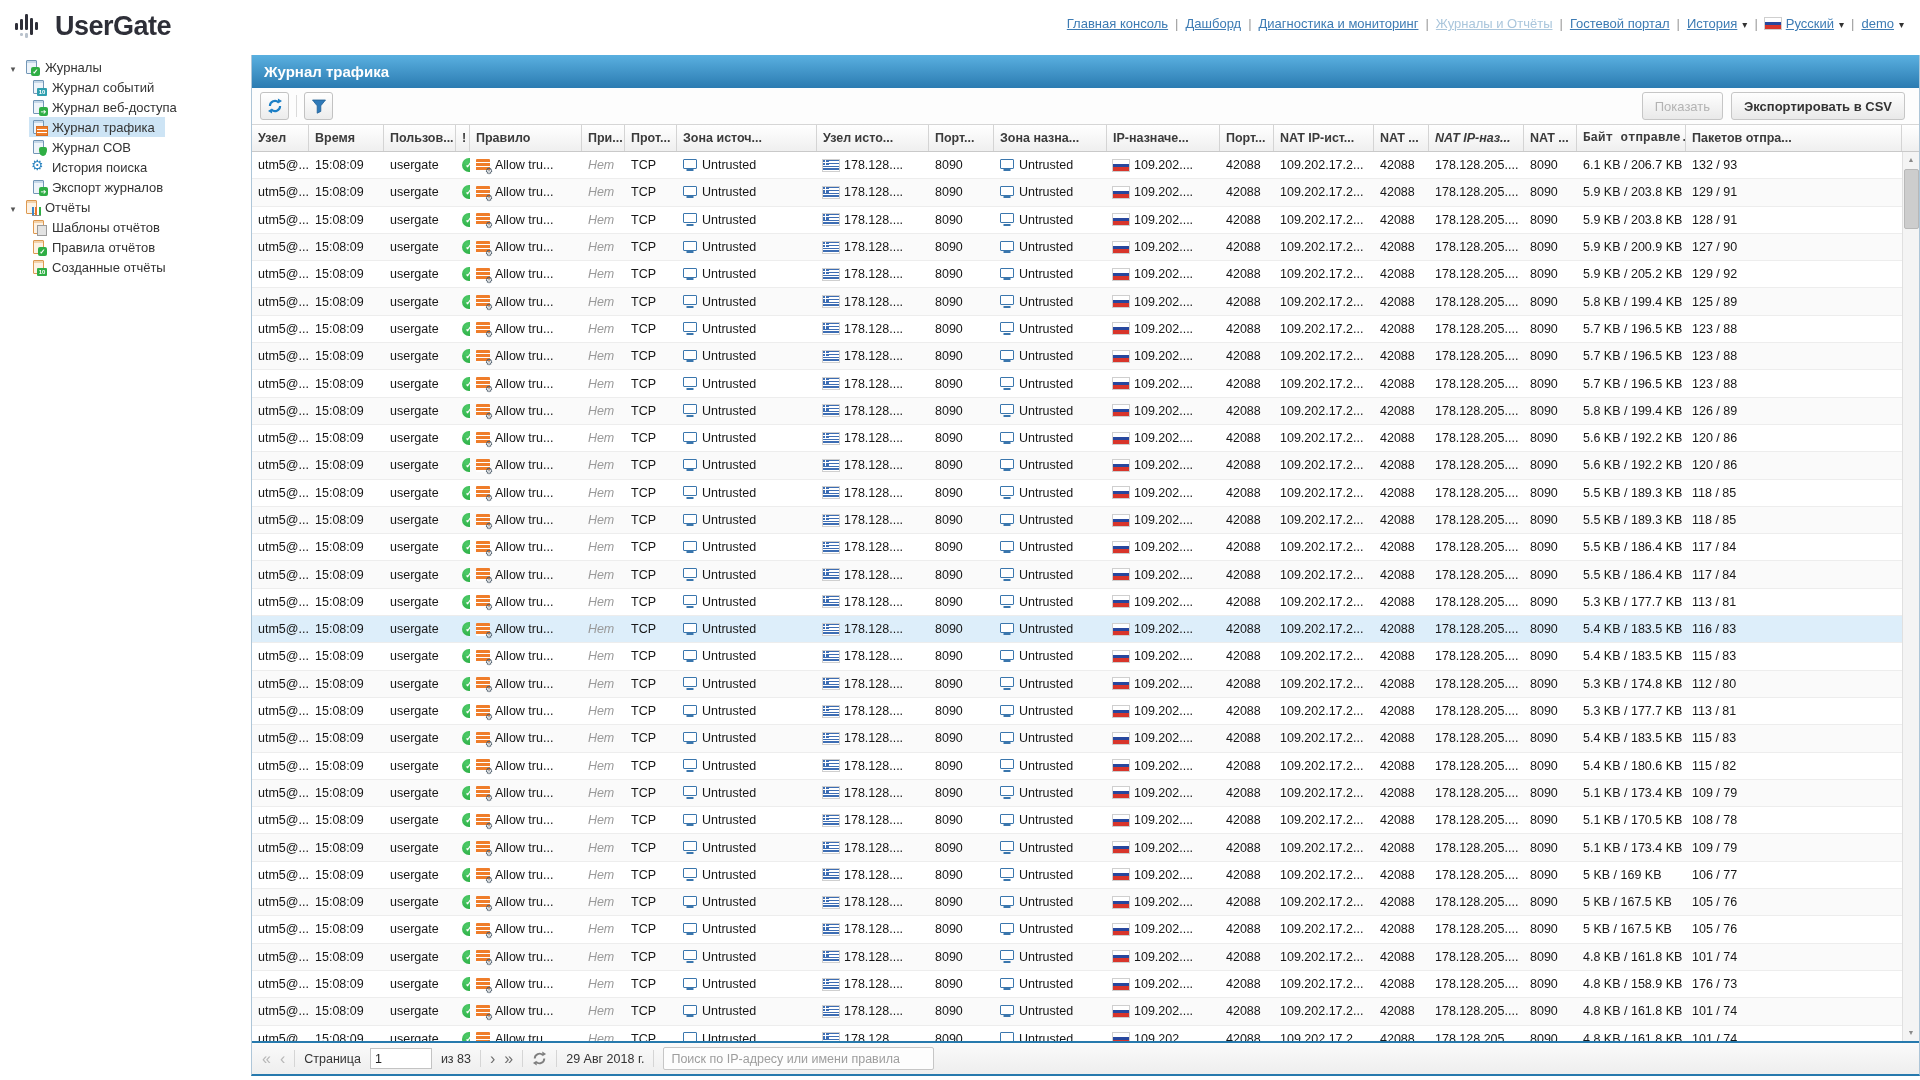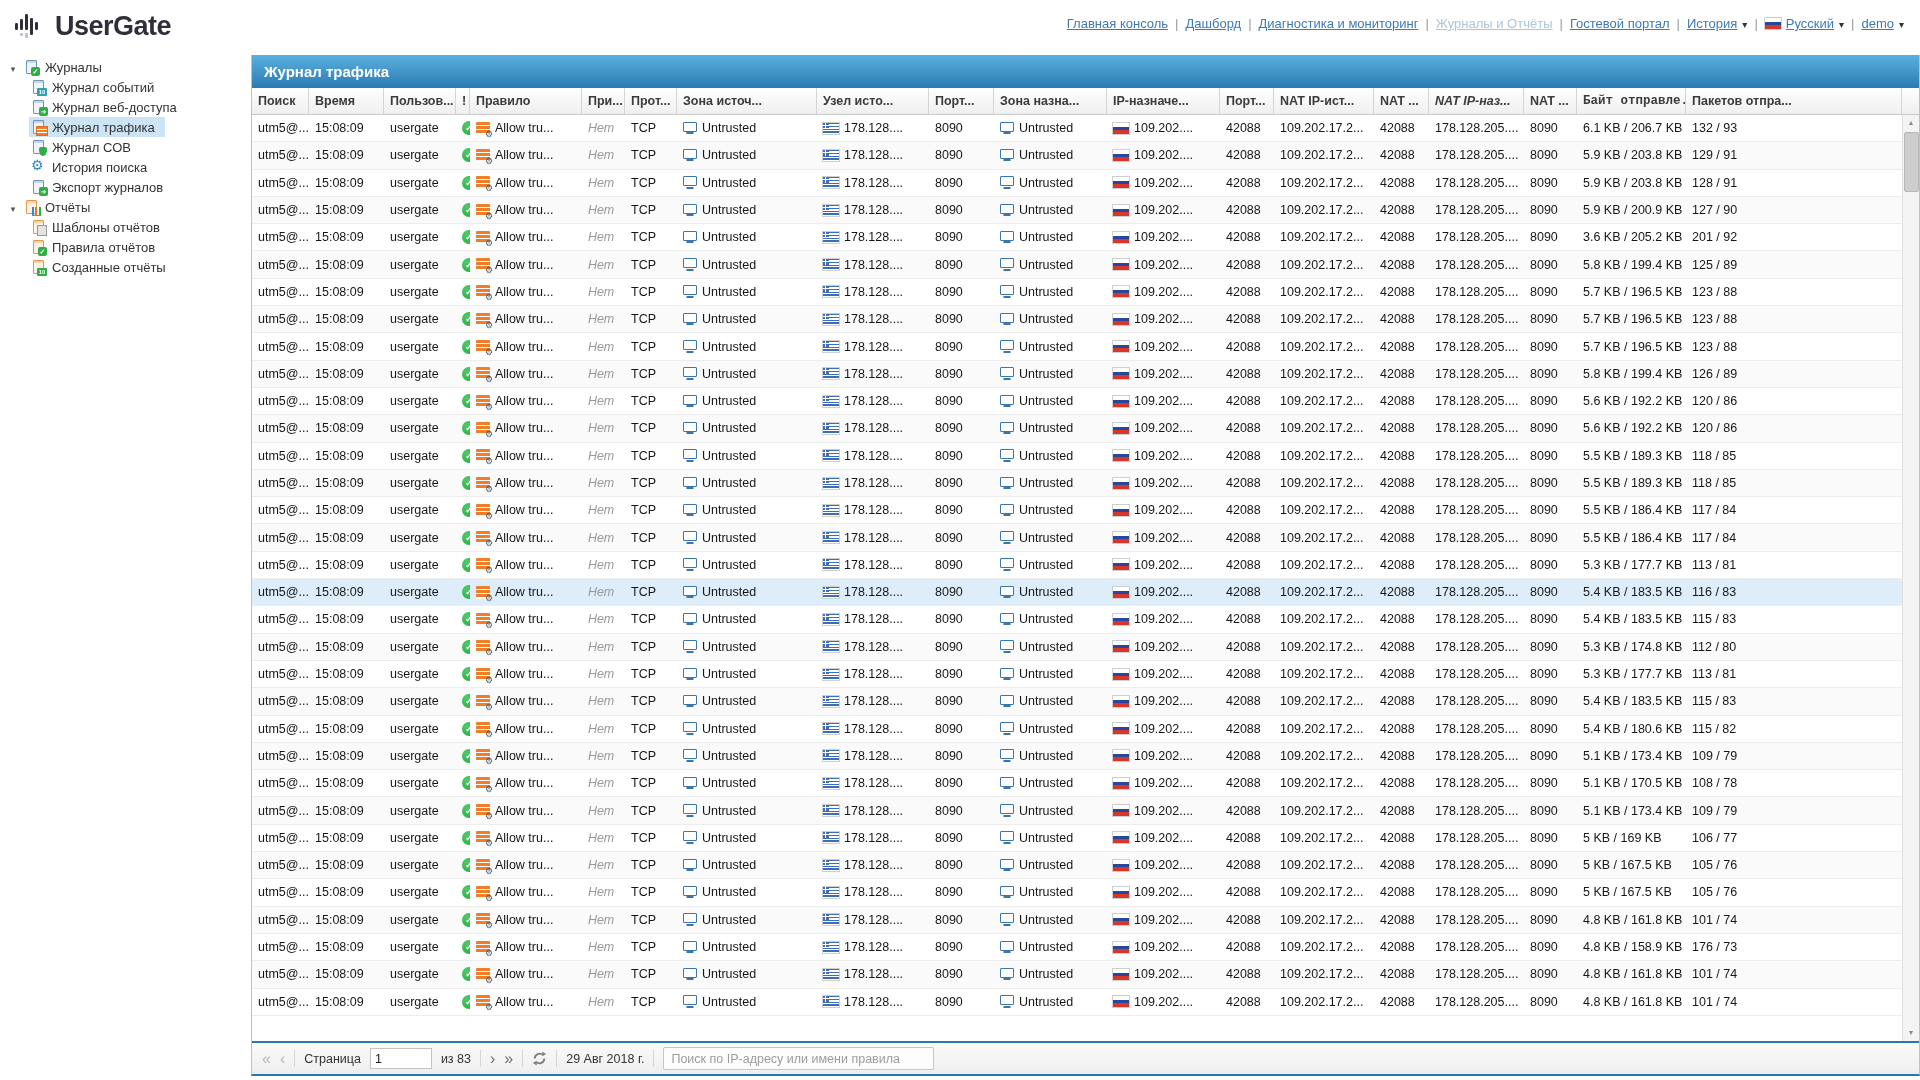--- a/index.html
+++ b/index.html
@@ -216,23 +216,44 @@
     </div>
     <div class="tree-row item">
       <span class="t-icon odoc badge-cal-green"></span>
       <span class="tree-label">Созданные отчёты</span>
     </div>
   </div>
 
 <div class="panel">
   <div class="panel-header">Журнал трафика</div>
 
+  <div class="toolbar">
+    <div class="tool-btn">
+      <svg width="16" height="16" viewBox="0 0 16 16">
+        <g fill="none" stroke="#1b7fc6" stroke-width="2.1">
+          <path d="M13.1 8a5.1 5.1 0 0 1-8.7 3.6"></path>
+          <path d="M2.9 8a5.1 5.1 0 0 1 8.7-3.6"></path>
+        </g>
+        <polygon points="10.9,0.6 15,3.1 11.2,5.6" fill="#1b7fc6"></polygon>
+        <polygon points="5.1,15.4 1,12.9 4.8,10.4" fill="#1b7fc6"></polygon>
+      </svg>
+    </div>
+    <div class="tb-sep"></div>
+    <div class="tool-btn">
+      <svg width="16" height="16" viewBox="0 0 16 16">
+        <path d="M1.5 2h13L9.8 7.8v5.6l-3.6 1.8V7.8z" fill="#2e79b8" stroke="#1f5f96" stroke-width="0.8"></path>
+      </svg>
+    </div>
+    <div class="spacer"></div>
+    <div class="btn disabled">Показать</div>
+    <div class="btn export">Экспортировать в CSV</div>
+  </div>
 
   <div class="grid-head">
-      <div class="gh-cell" style="width: 57px;">Поиск</div>
+      <div class="gh-cell" style="width: 57px;">Узел</div>
       <div class="gh-cell" style="width: 75px;">Время</div>
       <div class="gh-cell" style="width: 72px;">Пользов...</div>
       <div class="gh-cell" style="width: 14px;">!</div>
       <div class="gh-cell" style="width: 112px;">Правило</div>
       <div class="gh-cell" style="width: 43px;">При...</div>
       <div class="gh-cell" style="width: 52px;">Прот...</div>
       <div class="gh-cell" style="width: 140px;">Зона источ...</div>
       <div class="gh-cell" style="width: 112px;">Узел исто...</div>
       <div class="gh-cell" style="width: 65px;">Порт...</div>
       <div class="gh-cell" style="width: 113px;">Зона назна...</div>
@@ -353,22 +374,22 @@
           <div class="cell cell-src_zone" style="width: 140px;"><span class="monitor-icon"></span>Untrusted</div>
           <div class="cell cell-src_addr" style="width: 112px;"><span class="flag flag-gr"></span>178.128....</div>
           <div class="cell cell-src_port" style="width: 65px;">8090</div>
           <div class="cell cell-dst_zone" style="width: 113px;"><span class="monitor-icon"></span>Untrusted</div>
           <div class="cell cell-dst_ip" style="width: 113px;"><span class="flag flag-ru"></span>109.202....</div>
           <div class="cell cell-dst_port" style="width: 54px;">42088</div>
           <div class="cell cell-nat_ip_src" style="width: 100px;">109.202.17.2...</div>
           <div class="cell cell-nat_port_src" style="width: 55px;">42088</div>
           <div class="cell cell-nat_ip_dst" style="width: 95px;">178.128.205....</div>
           <div class="cell cell-nat_port_dst" style="width: 53px;">8090</div>
-          <div class="cell cell-bytes" style="width: 109px;">3.6 KB / 205.2 KB</div>
-          <div class="cell cell-packets" style="flex: 1 1 0%;">201 / 92</div>
+          <div class="cell cell-bytes" style="width: 109px;">5.9 KB / 205.2 KB</div>
+          <div class="cell cell-packets" style="flex: 1 1 0%;">129 / 92</div>
         </div>
         <div class="grid-row alt">
           <div class="cell cell-node" style="width: 57px;">utm5@...</div>
           <div class="cell cell-time" style="width: 75px;">15:08:09</div>
           <div class="cell cell-user" style="width: 72px;">usergate</div>
           <div class="cell cell-status" style="width: 14px;">
             <span class="check-icon"></span>
           </div>
           <div class="cell cell-rule" style="width: 112px;"><span class="rule-icon"></span>Allow tru...</div>
           <div class="cell cell-app app-cell" style="width: 43px;">Нет</div>

